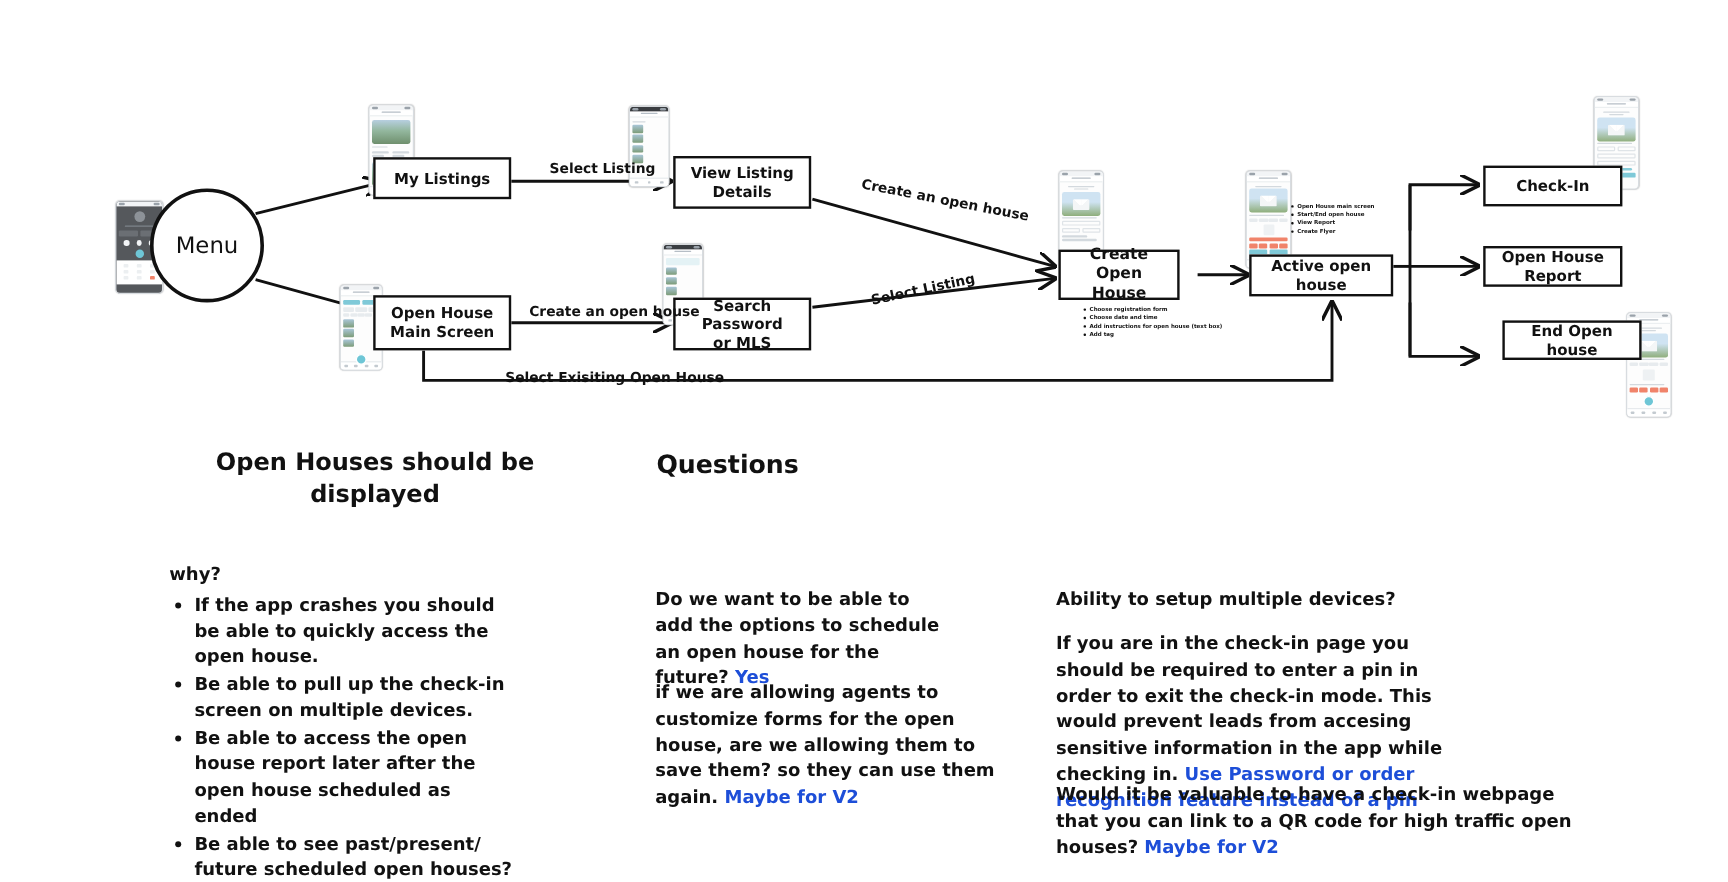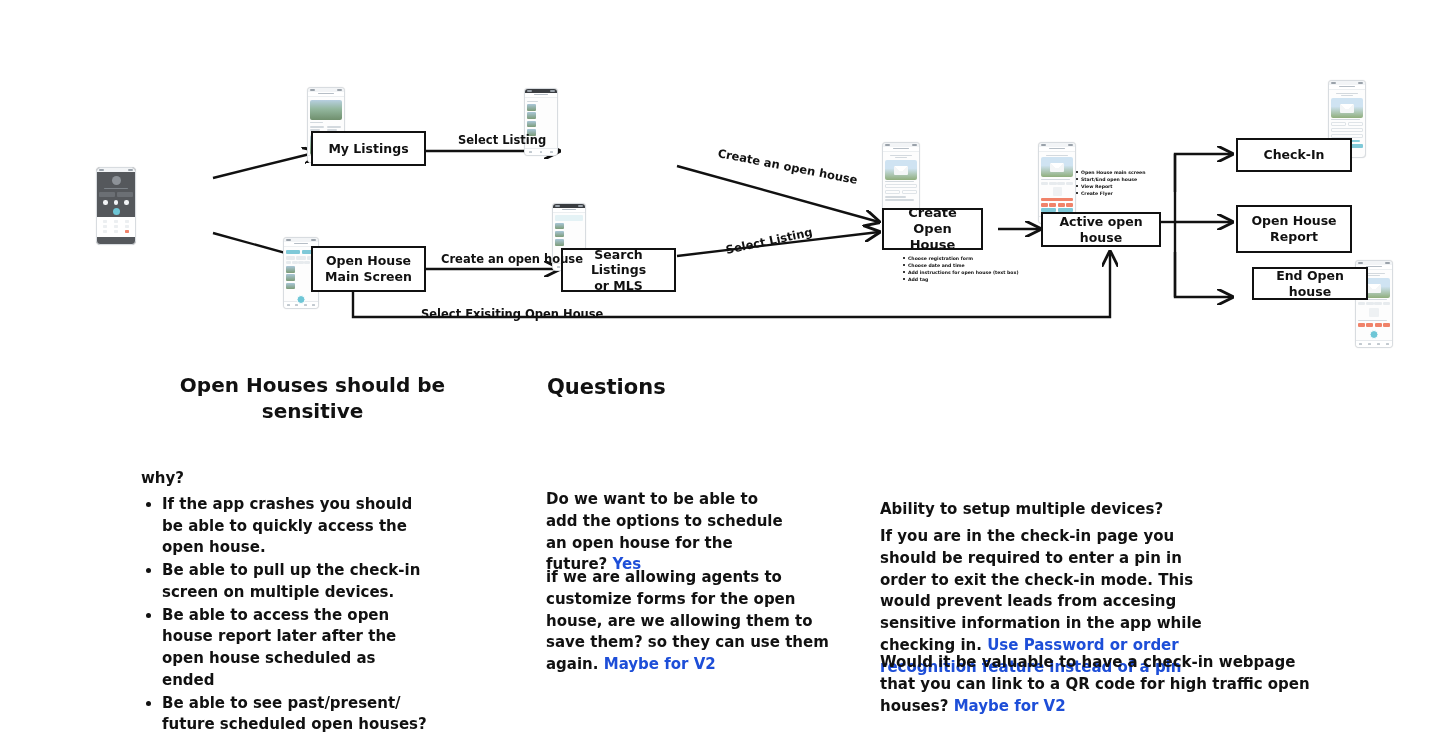--- a/index.html
+++ b/index.html
@@ -509,50 +509,57 @@
     </div>
     <div class="fab" style="bottom:8px;"></div>
     <div class="tabbar">
         <i></i>
         <i></i>
         <i></i>
         <i></i>
       </div>
   </div>
 
+  <div class="circle-node" style="left:125px; top:157px; width:95px; height:95px;">
+    <span>Menu</span>
+  </div>
 
   <div class="node" style="left:311px; top:131px; width:115px; height:35px;">
     <span>My Listings</span>
   </div>
 
   <div class="node" style="left:311px; top:246px; width:115px; height:46px; white-space:pre-line;">
     <span>Open House
 Main Screen</span>
   </div>
 
+  <div class="node" style="left:561px; top:130px; width:115px; height:44px; white-space:pre-line;">
+    <span>View Listing
+Details</span>
+  </div>
 
   <div class="node" style="left:561px; top:248px; width:115px; height:44px; white-space:pre-line;">
-    <span>Search Listings
+    <span>Search Password
 or MLS</span>
   </div>
 
   <div class="node" style="left:882px; top:208px; width:101px; height:42px; white-space:pre-line; font-size:13px;">
     <span>Create
 Open House</span>
   </div>
 
   <div class="node" style="left:1041px; top:212px; width:120px; height:35px; font-size:12.5px;">
     <span>Active open house</span>
   </div>
 
   <div class="node" style="left:1236px; top:138px; width:116px; height:34px;">
     <span>Check-In</span>
   </div>
 
-  <div class="node" style="left:1236px; top:205px; width:116px; height:48px;">
+  <div class="node" style="left:1236px; top:205px; width:116px; height:34px;">
     <span>Open House Report</span>
   </div>
 
   <div class="node" style="left:1252px; top:267px; width:116px; height:33px;">
     <span>End Open house</span>
   </div>
 
   <div class="edge-label" style="left:458px; top:133px;">Select Listing</div>
 
   <div class="edge-label rot-down" style="left:718px; top:146px;">Create an open house</div>
@@ -571,21 +578,21 @@
   </ul>
 
   <ul class="micro-list" style="left:1076px; top:169px;">
     <li>Open House  main screen</li>
     <li>Start/End open house</li>
     <li>View Report</li>
     <li>Create Flyer</li>
   </ul>
 
   <div class="heading" style="left:140px; top:372px; width:345px; text-align:center; font-size:20px;">
-    <div>Open Houses should be sensitive</div>
+    <div>Open Houses should be displayed</div>
   </div>
 
   <div class="prose" style="left:141px; top:468px; width:290px;">
     <div>why?</div>
     <ul class="why">
       <li>If the app crashes you should be able to quickly access the open house.</li>
       <li>Be able to pull up the check-in screen on multiple devices.</li>
       <li>Be able to access the open house report later after the open house scheduled as ended</li>
       <li>Be able to see past/present/ future scheduled open houses?</li>
     </ul>
@@ -596,21 +603,21 @@
   <div class="prose" style="left:546px; top:489px; width:240px;">
     <span>Do we want to be able to add the options to schedule an open house for the future?</span>
     <span class="accent">Yes</span>
   </div>
 
   <div class="prose" style="left:546px; top:567px; width:310px;">
     <span>if we are allowing agents to customize forms for the open house, are we allowing them to save them? so they can use them again.</span>
     <span class="accent">Maybe for V2</span>
   </div>
 
-  <div class="prose" style="left:880px; top:489px; width:440px;margin-top:10px;">Ability to setup multiple devices?</div>
+  <div class="prose" style="left:880px; top:489px; width:440px;">Ability to setup multiple devices?</div>
 
   <div class="prose" style="left:880px; top:526px; width:350px;">
     <span>If you are in the check-in page you should be required to enter a pin in order to exit the check-in mode. This would prevent leads from accesing sensitive information in the app while checking in.</span>
     <span class="accent">Use Password or order recognition feature instead of a pin</span>
   </div>
 
   <div class="prose" style="left:880px; top:652px; width:440px;">
     <span>Would it be valuable to have a check-in webpage that you can link to a QR code for high traffic open houses?</span>
     <span class="accent">Maybe for V2</span>
   </div>

